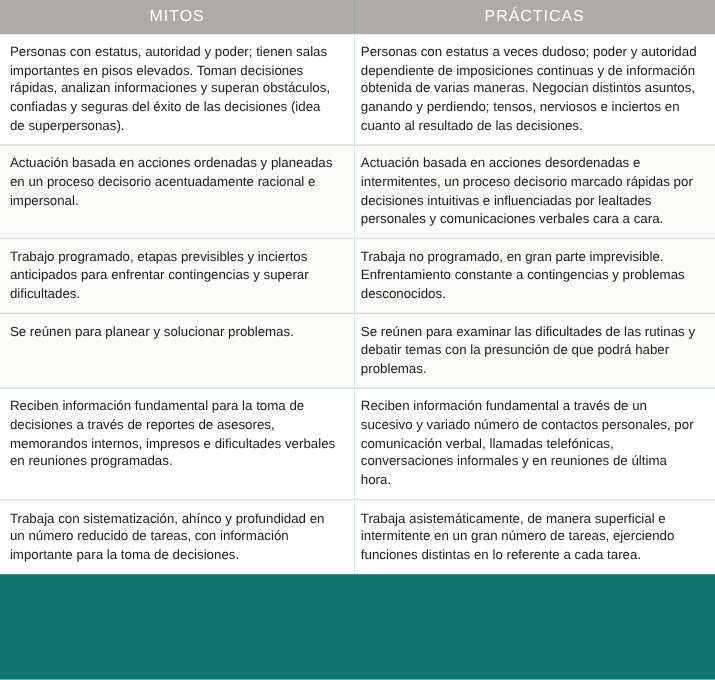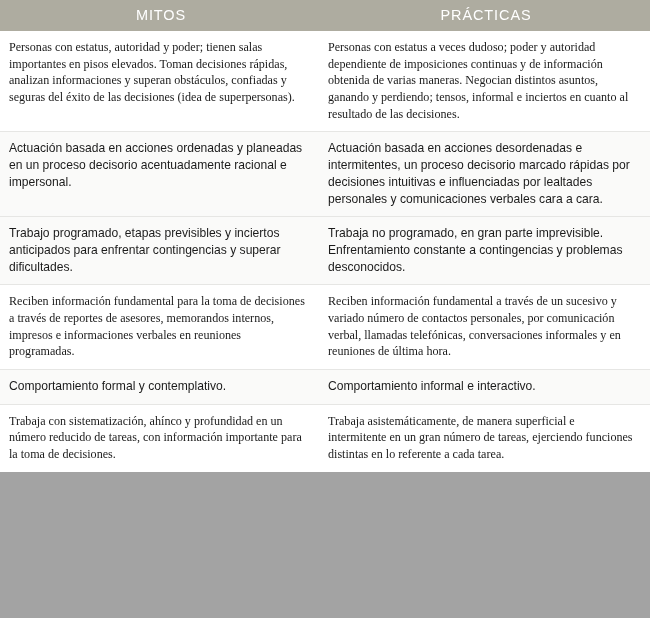--- a/index.html
+++ b/index.html
@@ -9,21 +9,21 @@
     background: #ffffff;
   }
   body {
     font-family: "Liberation Sans", sans-serif;
     -webkit-font-smoothing: antialiased;
   }
   .table-wrap {
     width: 650px;
     height: 618px;
     box-sizing: border-box;
-    background: #a3a3a3;
+    background: #0f766e;
     overflow: hidden;
     position: relative;
   }
   table.compare {
     width: 650px;
     border-collapse: collapse;
     table-layout: fixed;
   }
   thead th {
     background: #aeaca0;
@@ -55,21 +55,20 @@
   }
   tbody td.cell-practicas {
     padding-left: 6px;
     padding-right: 14px;
   }
   tbody tr.row-even td {
     background: #fafaf9;
   }
   tbody tr.row-odd td {
     background: #ffffff;
-    font-family: Liberation Serif, serif;
   }
   tbody tr:last-child td {
     border-bottom: none;
   }
   .cell-text {
     display: block;
     white-space: pre-line;
   }
 </style>
 </head>
@@ -86,53 +85,53 @@
         <th>MITOS</th>
         <th>PRÁCTICAS</th>
       </tr>
     </thead>
     <tbody id="table-body">
         <tr class="row-odd">
           <td class="cell-mitos">
             <span class="cell-text">Personas con estatus, autoridad y poder; tienen salas importantes en pisos elevados. Toman decisiones rápidas, analizan informaciones y superan obstáculos, confiadas y seguras del éxito de las decisiones (idea de superpersonas).</span>
           </td>
           <td class="cell-practicas">
-            <span class="cell-text">Personas con estatus a veces dudoso; poder y autoridad dependiente de imposiciones continuas y de información obtenida de varias maneras. Negocian distintos asuntos, ganando y perdiendo; tensos, informal e inciertos en cuanto al resultado de las decisiones.</span>
+            <span class="cell-text">Personas con estatus a veces dudoso; poder y autoridad dependiente de imposiciones continuas y de información obtenida de varias maneras. Negocian distintos asuntos, ganando y perdiendo; tensos, nerviosos e inciertos en cuanto al resultado de las decisiones.</span>
           </td>
         </tr>
         <tr class="row-even">
           <td class="cell-mitos">
             <span class="cell-text">Actuación basada en acciones ordenadas y planeadas en un proceso decisorio acentuadamente racional e impersonal.</span>
           </td>
           <td class="cell-practicas">
             <span class="cell-text">Actuación basada en acciones desordenadas e intermitentes, un proceso decisorio marcado rápidas por decisiones intuitivas e influenciadas por lealtades personales y comunicaciones verbales cara a cara.</span>
           </td>
         </tr>
         <tr class="row-even">
           <td class="cell-mitos">
             <span class="cell-text">Trabajo programado, etapas previsibles y inciertos anticipados para enfrentar contingencias y superar dificultades.</span>
           </td>
           <td class="cell-practicas">
             <span class="cell-text">Trabaja no programado, en gran parte imprevisible. Enfrentamiento constante a contingencias y problemas desconocidos.</span>
           </td>
         </tr>
+        <tr class="row-even">
+          <td class="cell-mitos">
+            <span class="cell-text">Se reúnen para planear y solucionar problemas.</span>
+          </td>
+          <td class="cell-practicas">
+            <span class="cell-text">Se reúnen para examinar las dificultades de las rutinas y debatir temas con la presunción de que podrá haber problemas.</span>
+          </td>
+        </tr>
         <tr class="row-odd">
           <td class="cell-mitos">
-            <span class="cell-text">Reciben información fundamental para la toma de decisiones a través de reportes de asesores, memorandos internos, impresos e informaciones verbales en reuniones programadas.</span>
+            <span class="cell-text">Reciben información fundamental para la toma de decisiones a través de reportes de asesores, memorandos internos, impresos e dificultades verbales en reuniones programadas.</span>
           </td>
           <td class="cell-practicas">
             <span class="cell-text">Reciben información fundamental a través de un sucesivo y variado número de contactos personales, por comunicación verbal, llamadas telefónicas, conversaciones informales y en reuniones de última hora.</span>
-          </td>
-        </tr>
-        <tr class="row-even">
-          <td class="cell-mitos">
-            <span class="cell-text">Comportamiento formal y contemplativo.</span>
-          </td>
-          <td class="cell-practicas">
-            <span class="cell-text">Comportamiento informal e interactivo.</span>
           </td>
         </tr>
         <tr class="row-odd">
           <td class="cell-mitos">
             <span class="cell-text">Trabaja con sistematización, ahínco y profundidad en un número reducido de tareas, con información importante para la toma de decisiones.</span>
           </td>
           <td class="cell-practicas">
             <span class="cell-text">Trabaja asistemáticamente, de manera superficial e intermitente en un gran número de tareas, ejerciendo funciones distintas en lo referente a cada tarea.</span>
           </td>
         </tr>

